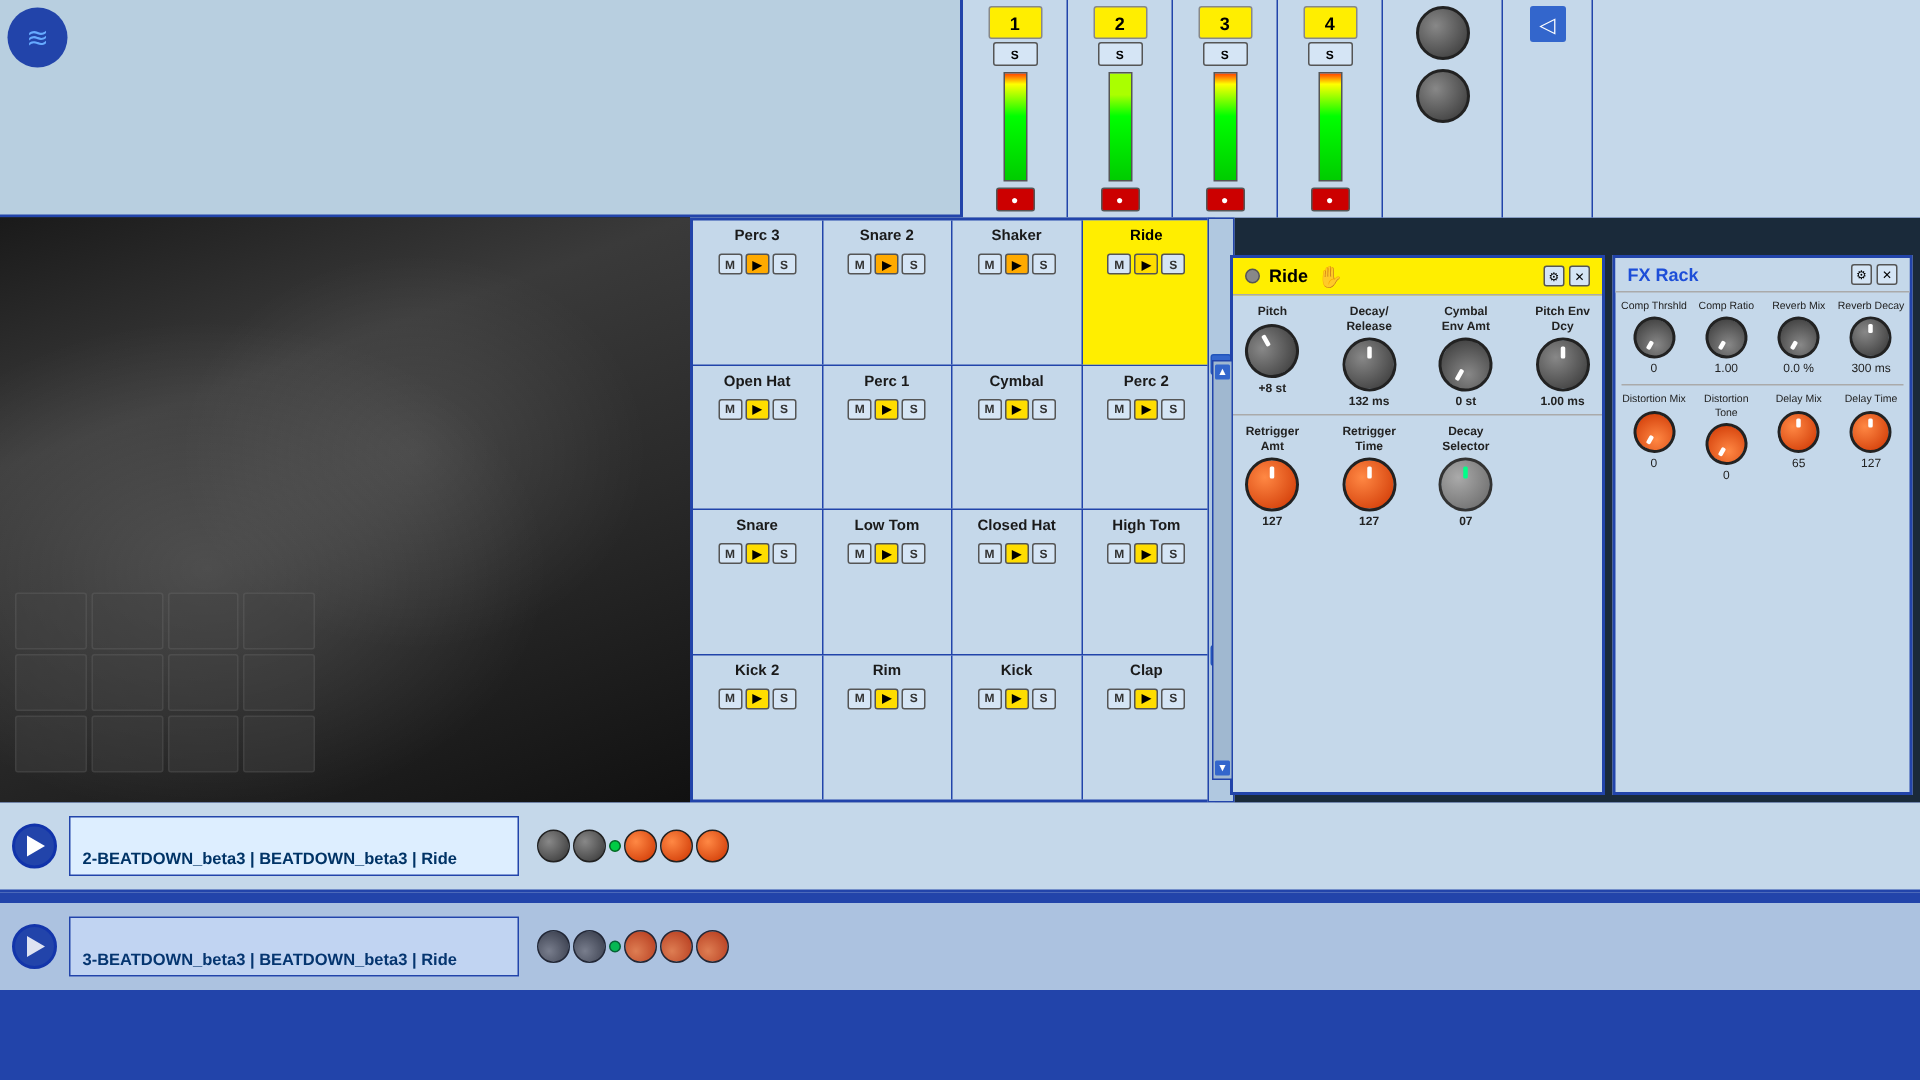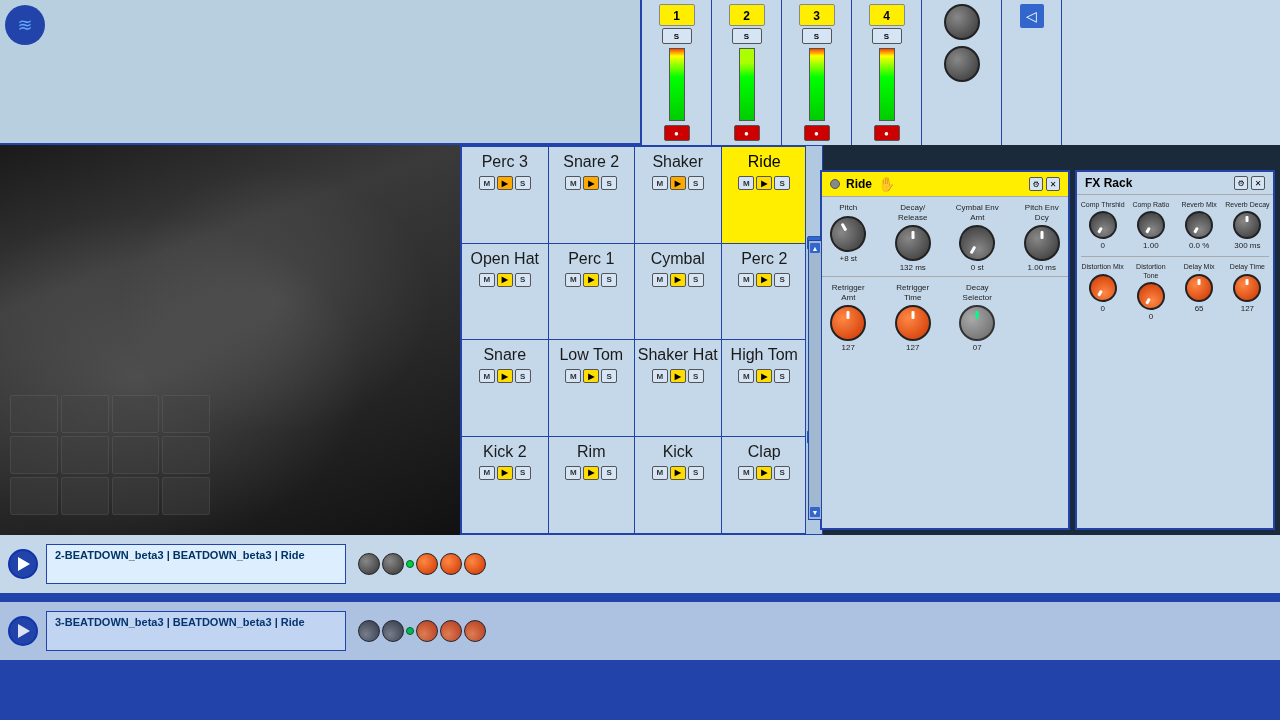--- a/index.html
+++ b/index.html
@@ -101,22 +101,22 @@
 
     .drum-cell {
       border-right: 1px solid #2244aa;
       display: flex;
       flex-direction: column;
       align-items: center;
       padding: 2px;
     }
 
     .drum-label {
-      font-size: 16px;
-      font-weight: normal;
+      font-size: 10px;
+      font-weight: bold;
       color: #1a1a1a;
       text-align: center;
       padding: 3px 0;
       line-height: 1.2;
     }
 
     .drum-label.highlight {
       background: #ffee00;
       color: #000;
       width: 100%;
@@ -223,20 +223,21 @@
       align-items: center;
       justify-content: center;
     }
 
     .knob-section {
       display: grid;
       grid-template-columns: repeat(4, 1fr);
       gap: 20px;
       padding: 6px 4px 4px;
       border-bottom: 1px solid #aaa;
+      font-weight: bold;
     }
 
     .knob-col {
       display: flex;
       flex-direction: column;
       align-items: center;
     }
 
     .knob-label {
       font-size: 8px;
@@ -304,21 +305,21 @@
       padding: 4px 8px;
       display: flex;
       align-items: center;
       gap: 6px;
       border-bottom: 1px solid #aaa;
     }
 
     .fx-title {
       font-size: 12px;
       font-weight: bold;
-      color: #000000;
+      color: #1d4ed8;
     }
 
     .fx-knob-grid {
       display: grid;
       grid-template-columns: repeat(4, 1fr);
       gap: 3px;
       padding: 6px 3px;
     }
 
     .fx-knob-col {
@@ -383,21 +384,21 @@
 
     .track-name-box {
       background: #ddeeff;
       border: 1px solid #2244aa;
       padding: 4px 8px;
       font-size: 11px;
       font-weight: bold;
       color: #003366;
       height: 40px;
       display: flex;
-      align-items: flex-start;
+      align-items: flex-end;
       min-width: 300px;
     }
 
     
     .mixer-strip {
       width: 70px;
       display: flex;
       flex-direction: column;
       align-items: center;
       border-right: 1px solid #2244aa;
@@ -691,21 +692,21 @@
     </div>
     <div class="drum-cell">
       <span class="drum-label">Low Tom</span>
       <div class="drum-controls">
         <div class="btn-m">M</div>
         <div class="btn-play yellow">▶</div>
         <div class="btn-s">S</div>
       </div>
     </div>
     <div class="drum-cell">
-      <span class="drum-label">Shaker Hat</span>
+      <span class="drum-label">Closed Hat</span>
       <div class="drum-controls">
         <div class="btn-m">M</div>
         <div class="btn-play yellow">▶</div>
         <div class="btn-s">S</div>
       </div>
     </div>
     <div class="drum-cell">
       <span class="drum-label">High Tom</span>
       <div class="drum-controls">
         <div class="btn-m">M</div>

